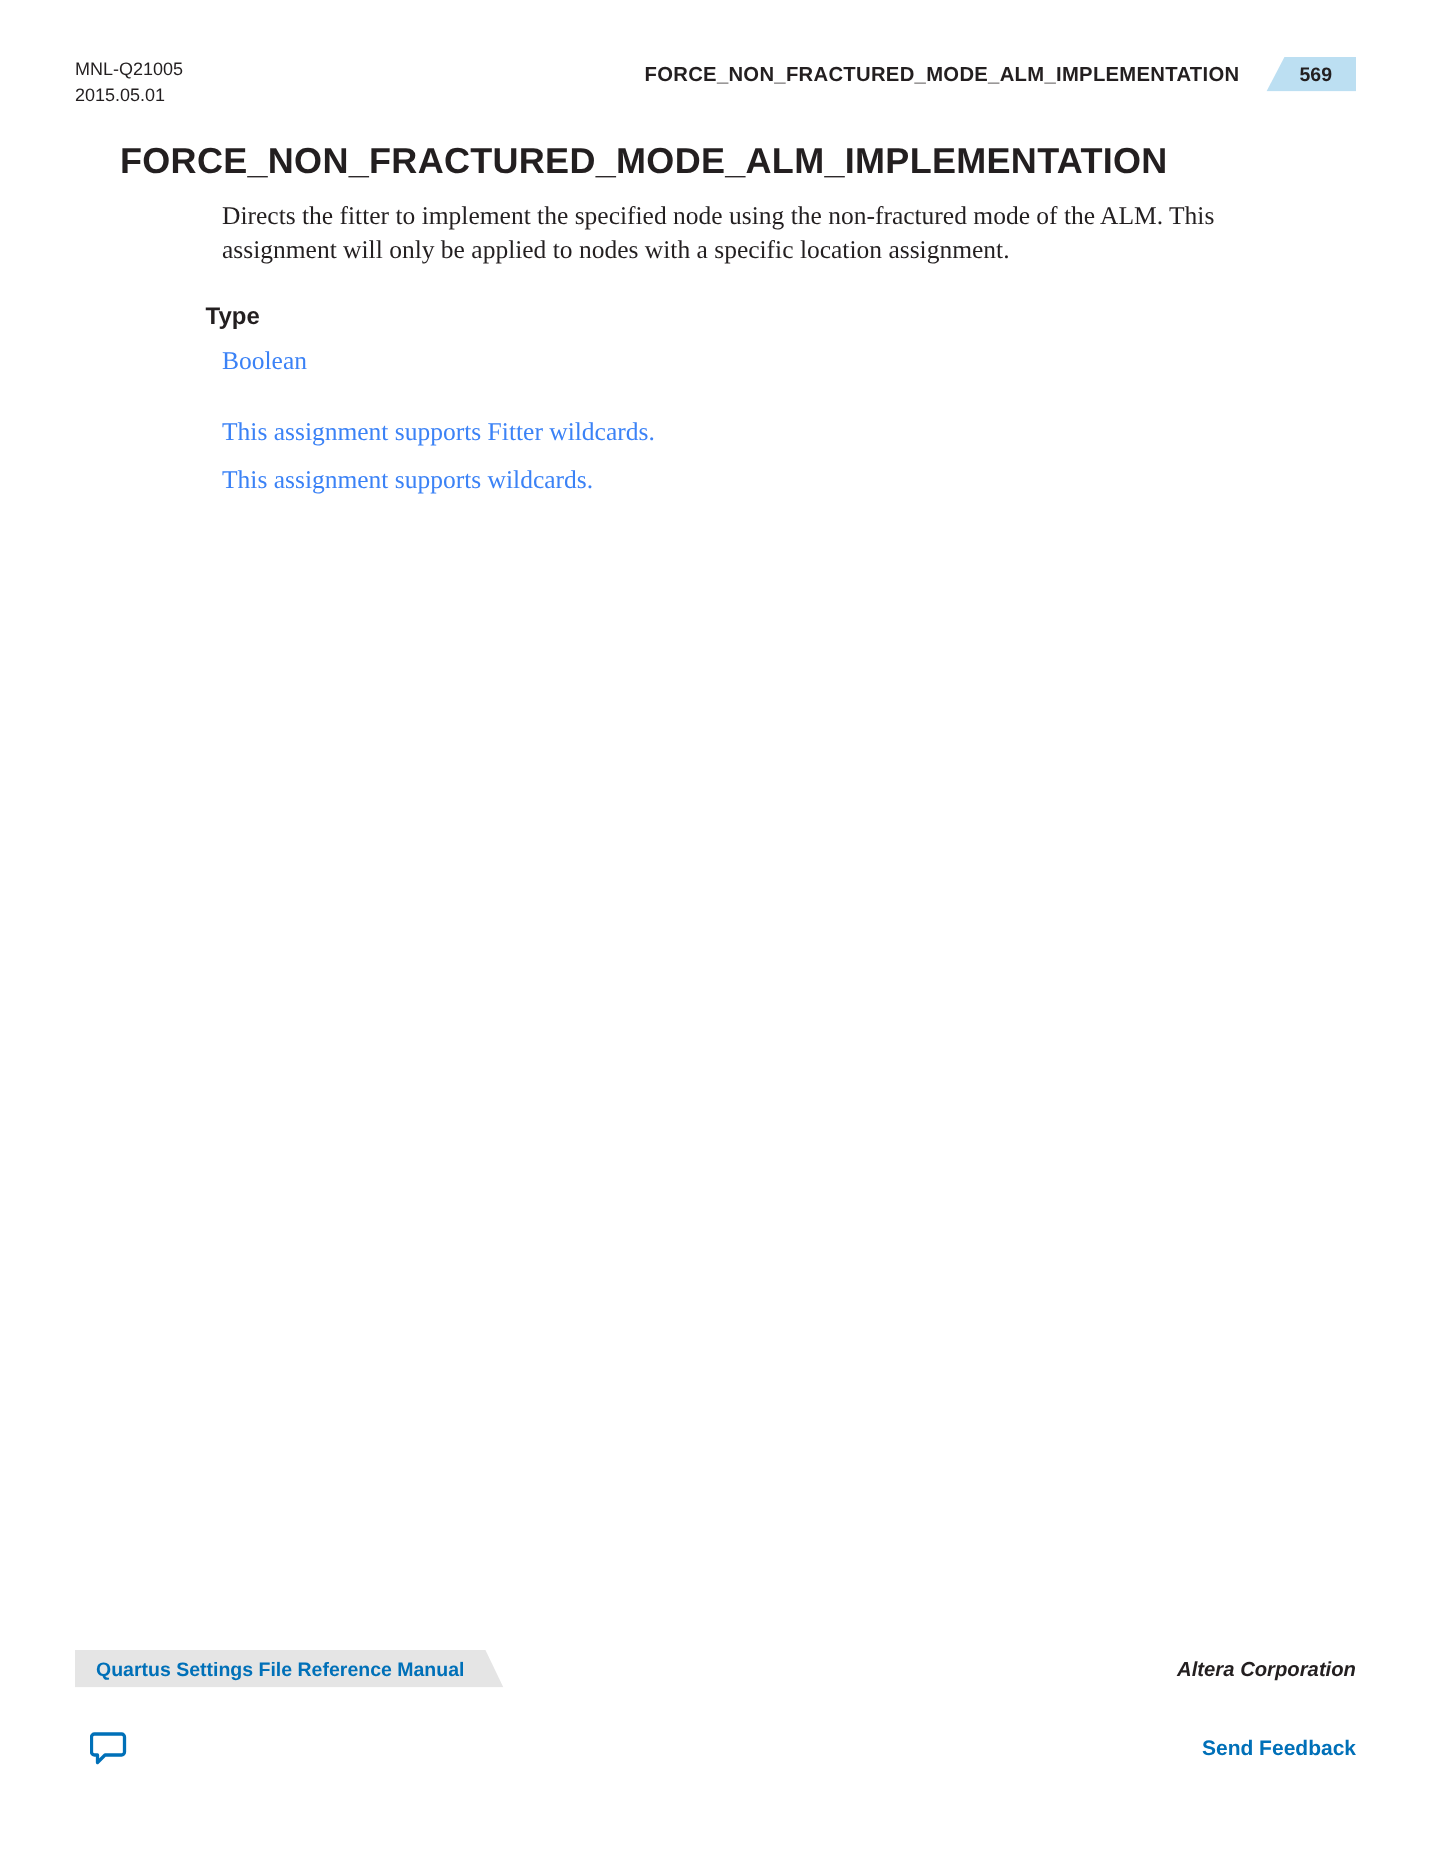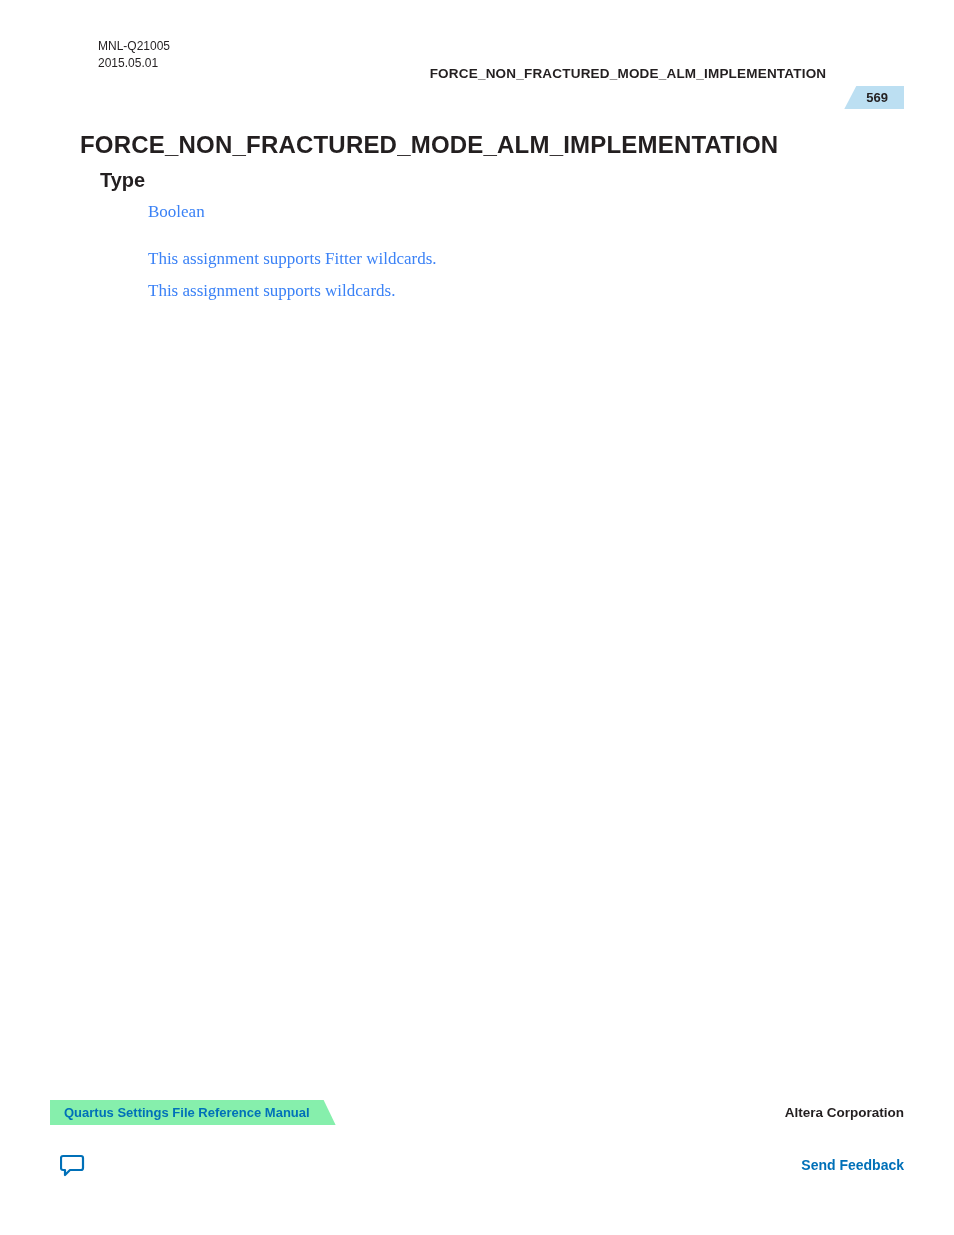--- a/index.html
+++ b/index.html
@@ -17,21 +17,20 @@
   .hdr {
     display: flex;
     justify-content: space-between;
     align-items: flex-start;
     margin-bottom: 22px;
   }
   .hdr-left {
     font-size: 12px;
     line-height: 1.4;
     color: #231f20;
-    margin-left: 48px;
   }
   .hdr-right {
     display: flex;
     align-items: center;
     gap: 0;
   }
   .hdr-title {
     font-size: 13.5px;
     font-weight: 700;
     color: #231f20;
@@ -39,42 +38,41 @@
     margin-right: 18px;
   }
   .page-num {
     position: relative;
     background: #bcdff2;
     color: #231f20;
     font-weight: 700;
     font-size: 13px;
     padding: 4px 16px 4px 22px;
     clip-path: polygon(12px 0, 100% 0, 100% 100%, 0 100%);
-    margin-top: 48px;
   }
   h1.main {
     font-size: 24px;
     font-weight: 700;
     color: #231f20;
     margin: 0 0 10px 30px;
     letter-spacing: 0.2px;
   }
   .intro {
     font-family: "Minion Pro", Georgia, "Times New Roman", serif;
     font-size: 17px;
     line-height: 1.4;
     color: #231f20;
     margin: 0 0 24px 98px;
     max-width: 720px;
   }
   .section-h {
-    font-size: 20px;
+    font-size: 16px;
     font-weight: 700;
     color: #231f20;
-    margin: 0 0 8px 50px;
+    margin: 0 0 8px 87px;
   }
   .section-body {
     font-family: "Minion Pro", Georgia, "Times New Roman", serif;
     font-size: 17px;
     line-height: 1.45;
     color: #3b82f6;
     margin: 0 0 22px 98px;
     max-width: 720px;
   }
   .section-body p { margin-bottom: 8px; }
@@ -84,31 +82,32 @@
     right: 50px;
     bottom: 58px;
   }
   .footer-bar {
     display: flex;
     justify-content: space-between;
     align-items: center;
     margin-bottom: 28px;
   }
   .footer-left {
-    background: #86efac;
+    background: #e5e5e5;
     color: #0070b8;
     font-weight: 700;
     font-size: 13px;
     padding: 5px 26px 5px 14px;
     clip-path: polygon(0 0, calc(100% - 12px) 0, 100% 100%, 0 100%);
   }
   .footer-right {
     font-size: 13.5px;
     font-weight: 700;
     color: #231f20;
+    font-style: italic;
   }
   .feedback {
     display: flex;
     align-items: center;
     gap: 8px;
     margin-left: 10px;
     justify-content: space-between;
   }
   .feedback-text {
     color: #0070b8;
@@ -126,20 +125,21 @@
       <div>MNL-Q21005</div>
       <div>2015.05.01</div>
     </div>
     <div class="hdr-right">
       <div class="hdr-title">FORCE_NON_FRACTURED_MODE_ALM_IMPLEMENTATION</div>
       <div class="page-num">569</div>
     </div>
   </div>
 
   <h1 class="main">FORCE_NON_FRACTURED_MODE_ALM_IMPLEMENTATION</h1>
+  <p class="intro">Directs the fitter to implement the specified node using the non-fractured mode of the ALM. This assignment will only be applied to nodes with a specific location assignment.</p>
 
   <div class="section-h">Type</div>
   <div class="section-body">
     <p>Boolean</p>
   </div>
 
 
   <div class="section-body">
     <p>This assignment supports Fitter wildcards.</p>
     <p>This assignment supports wildcards.</p>

